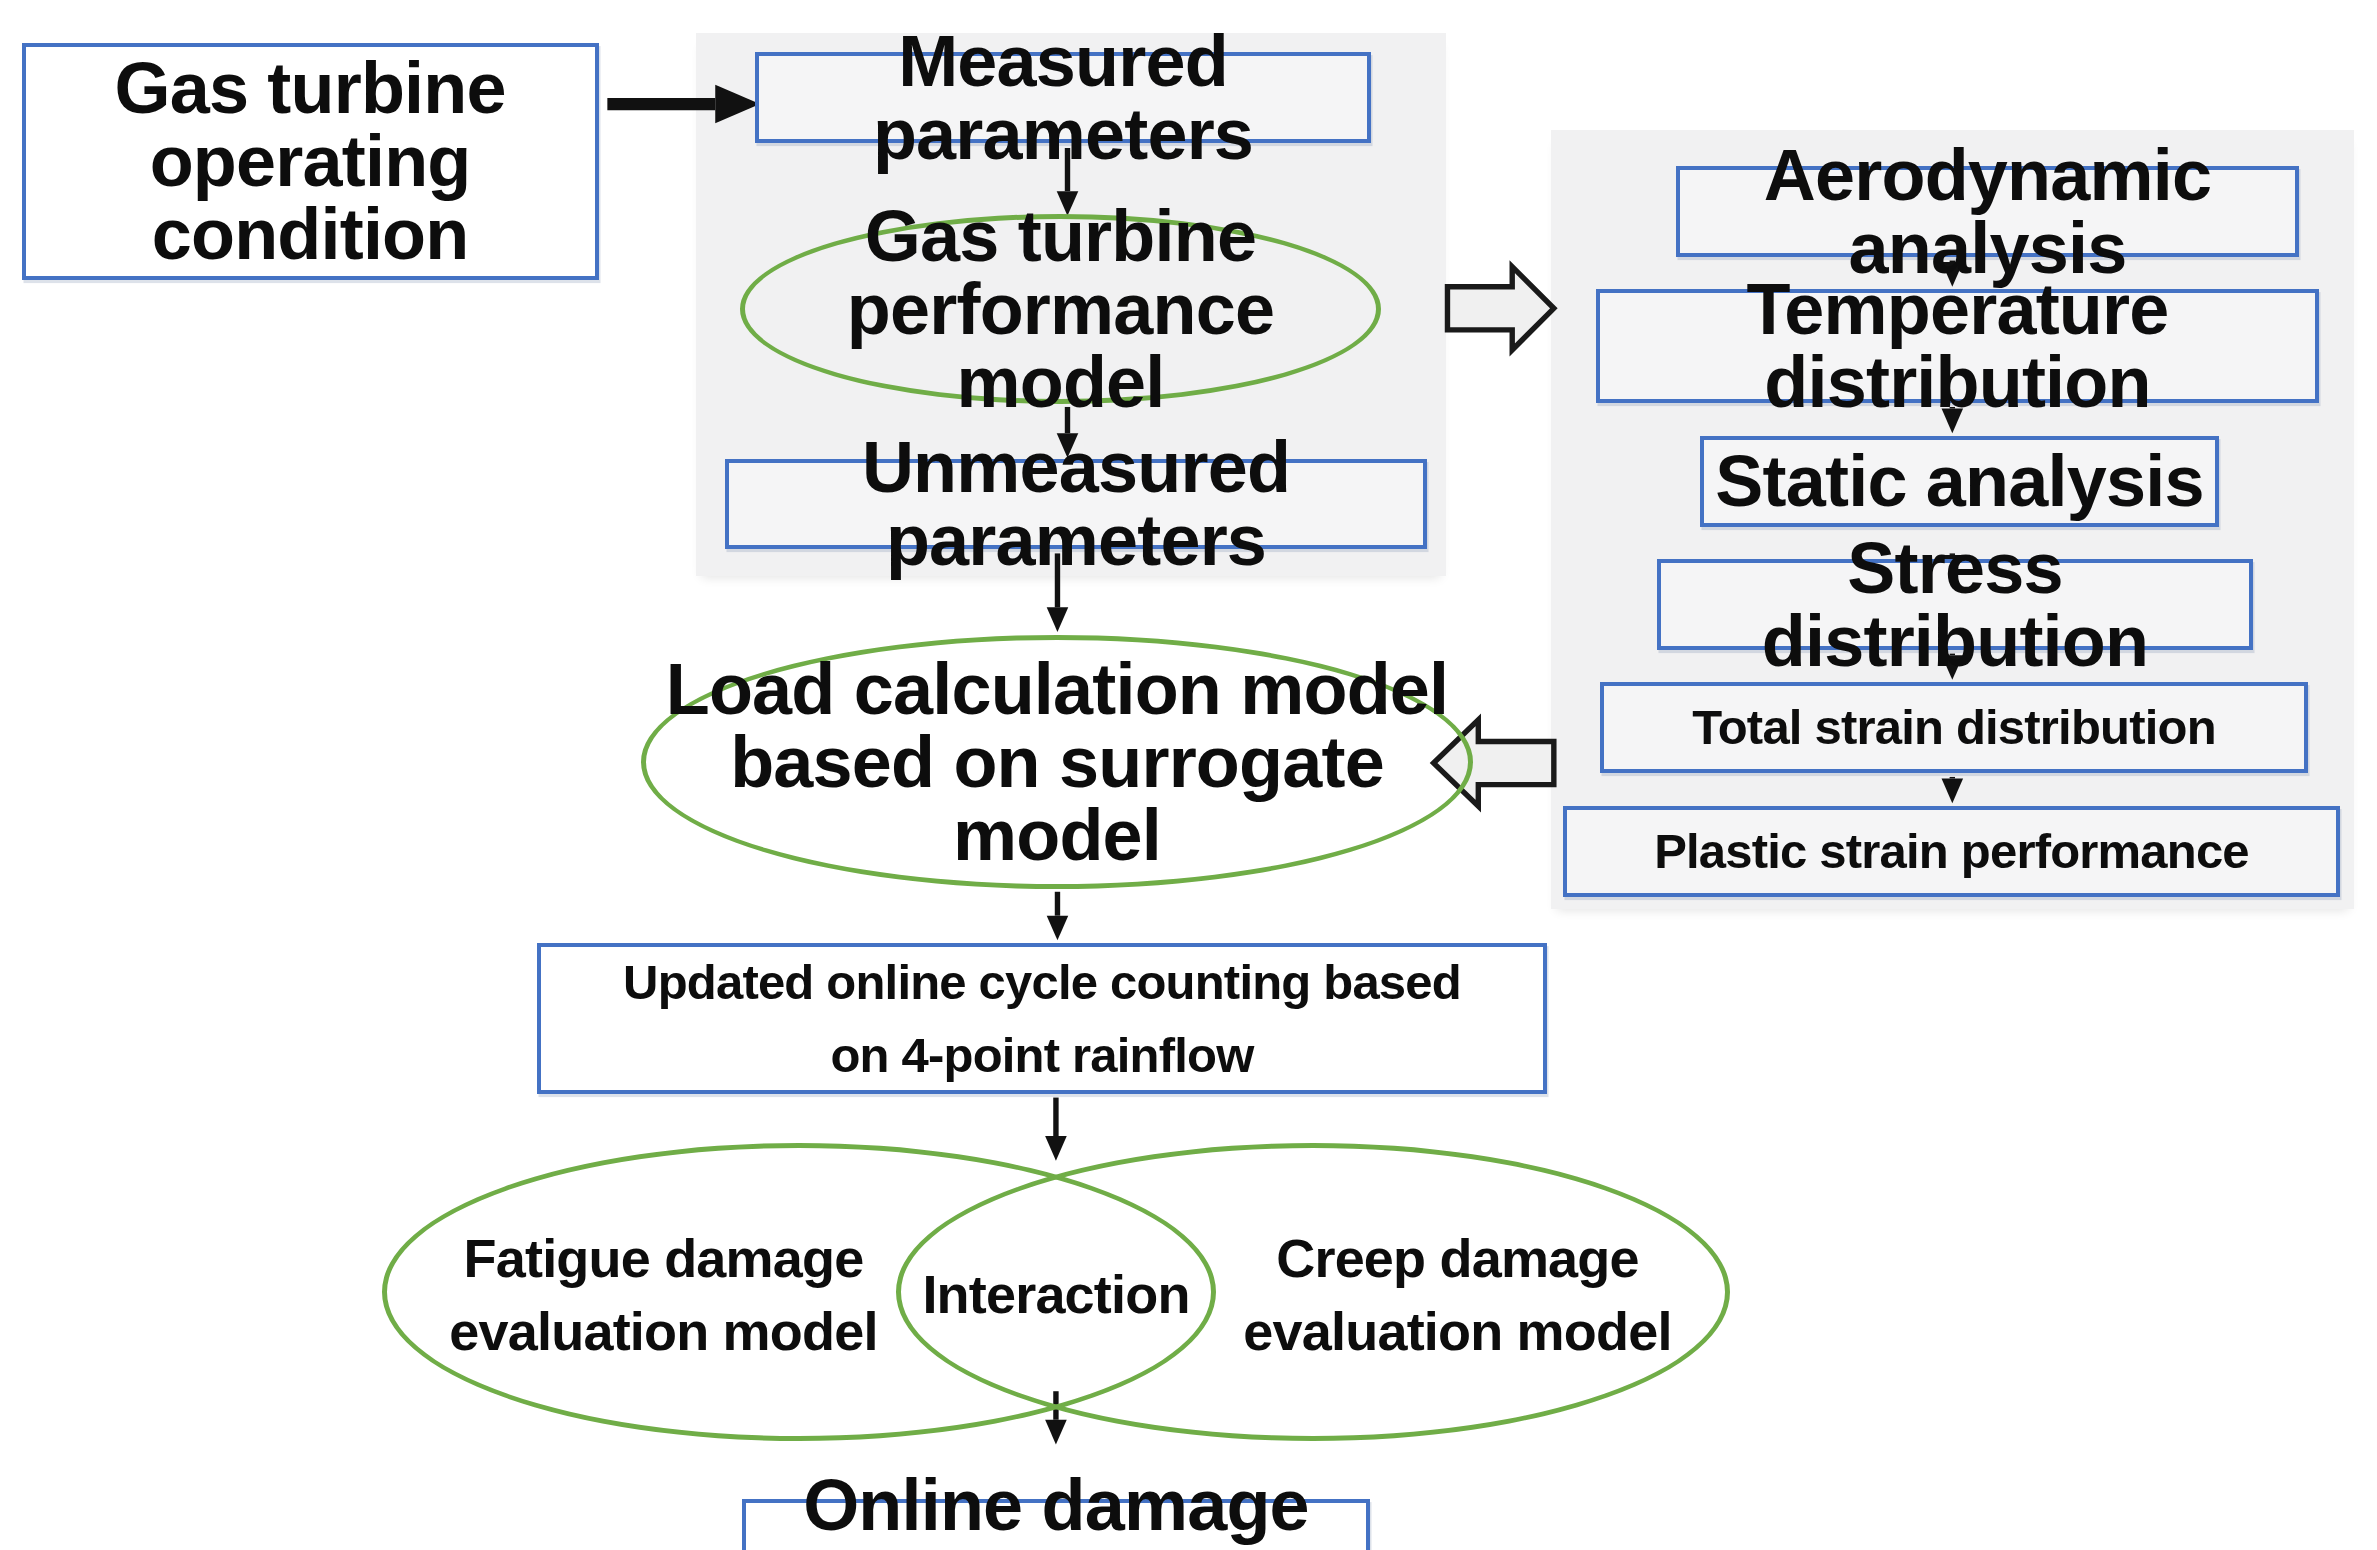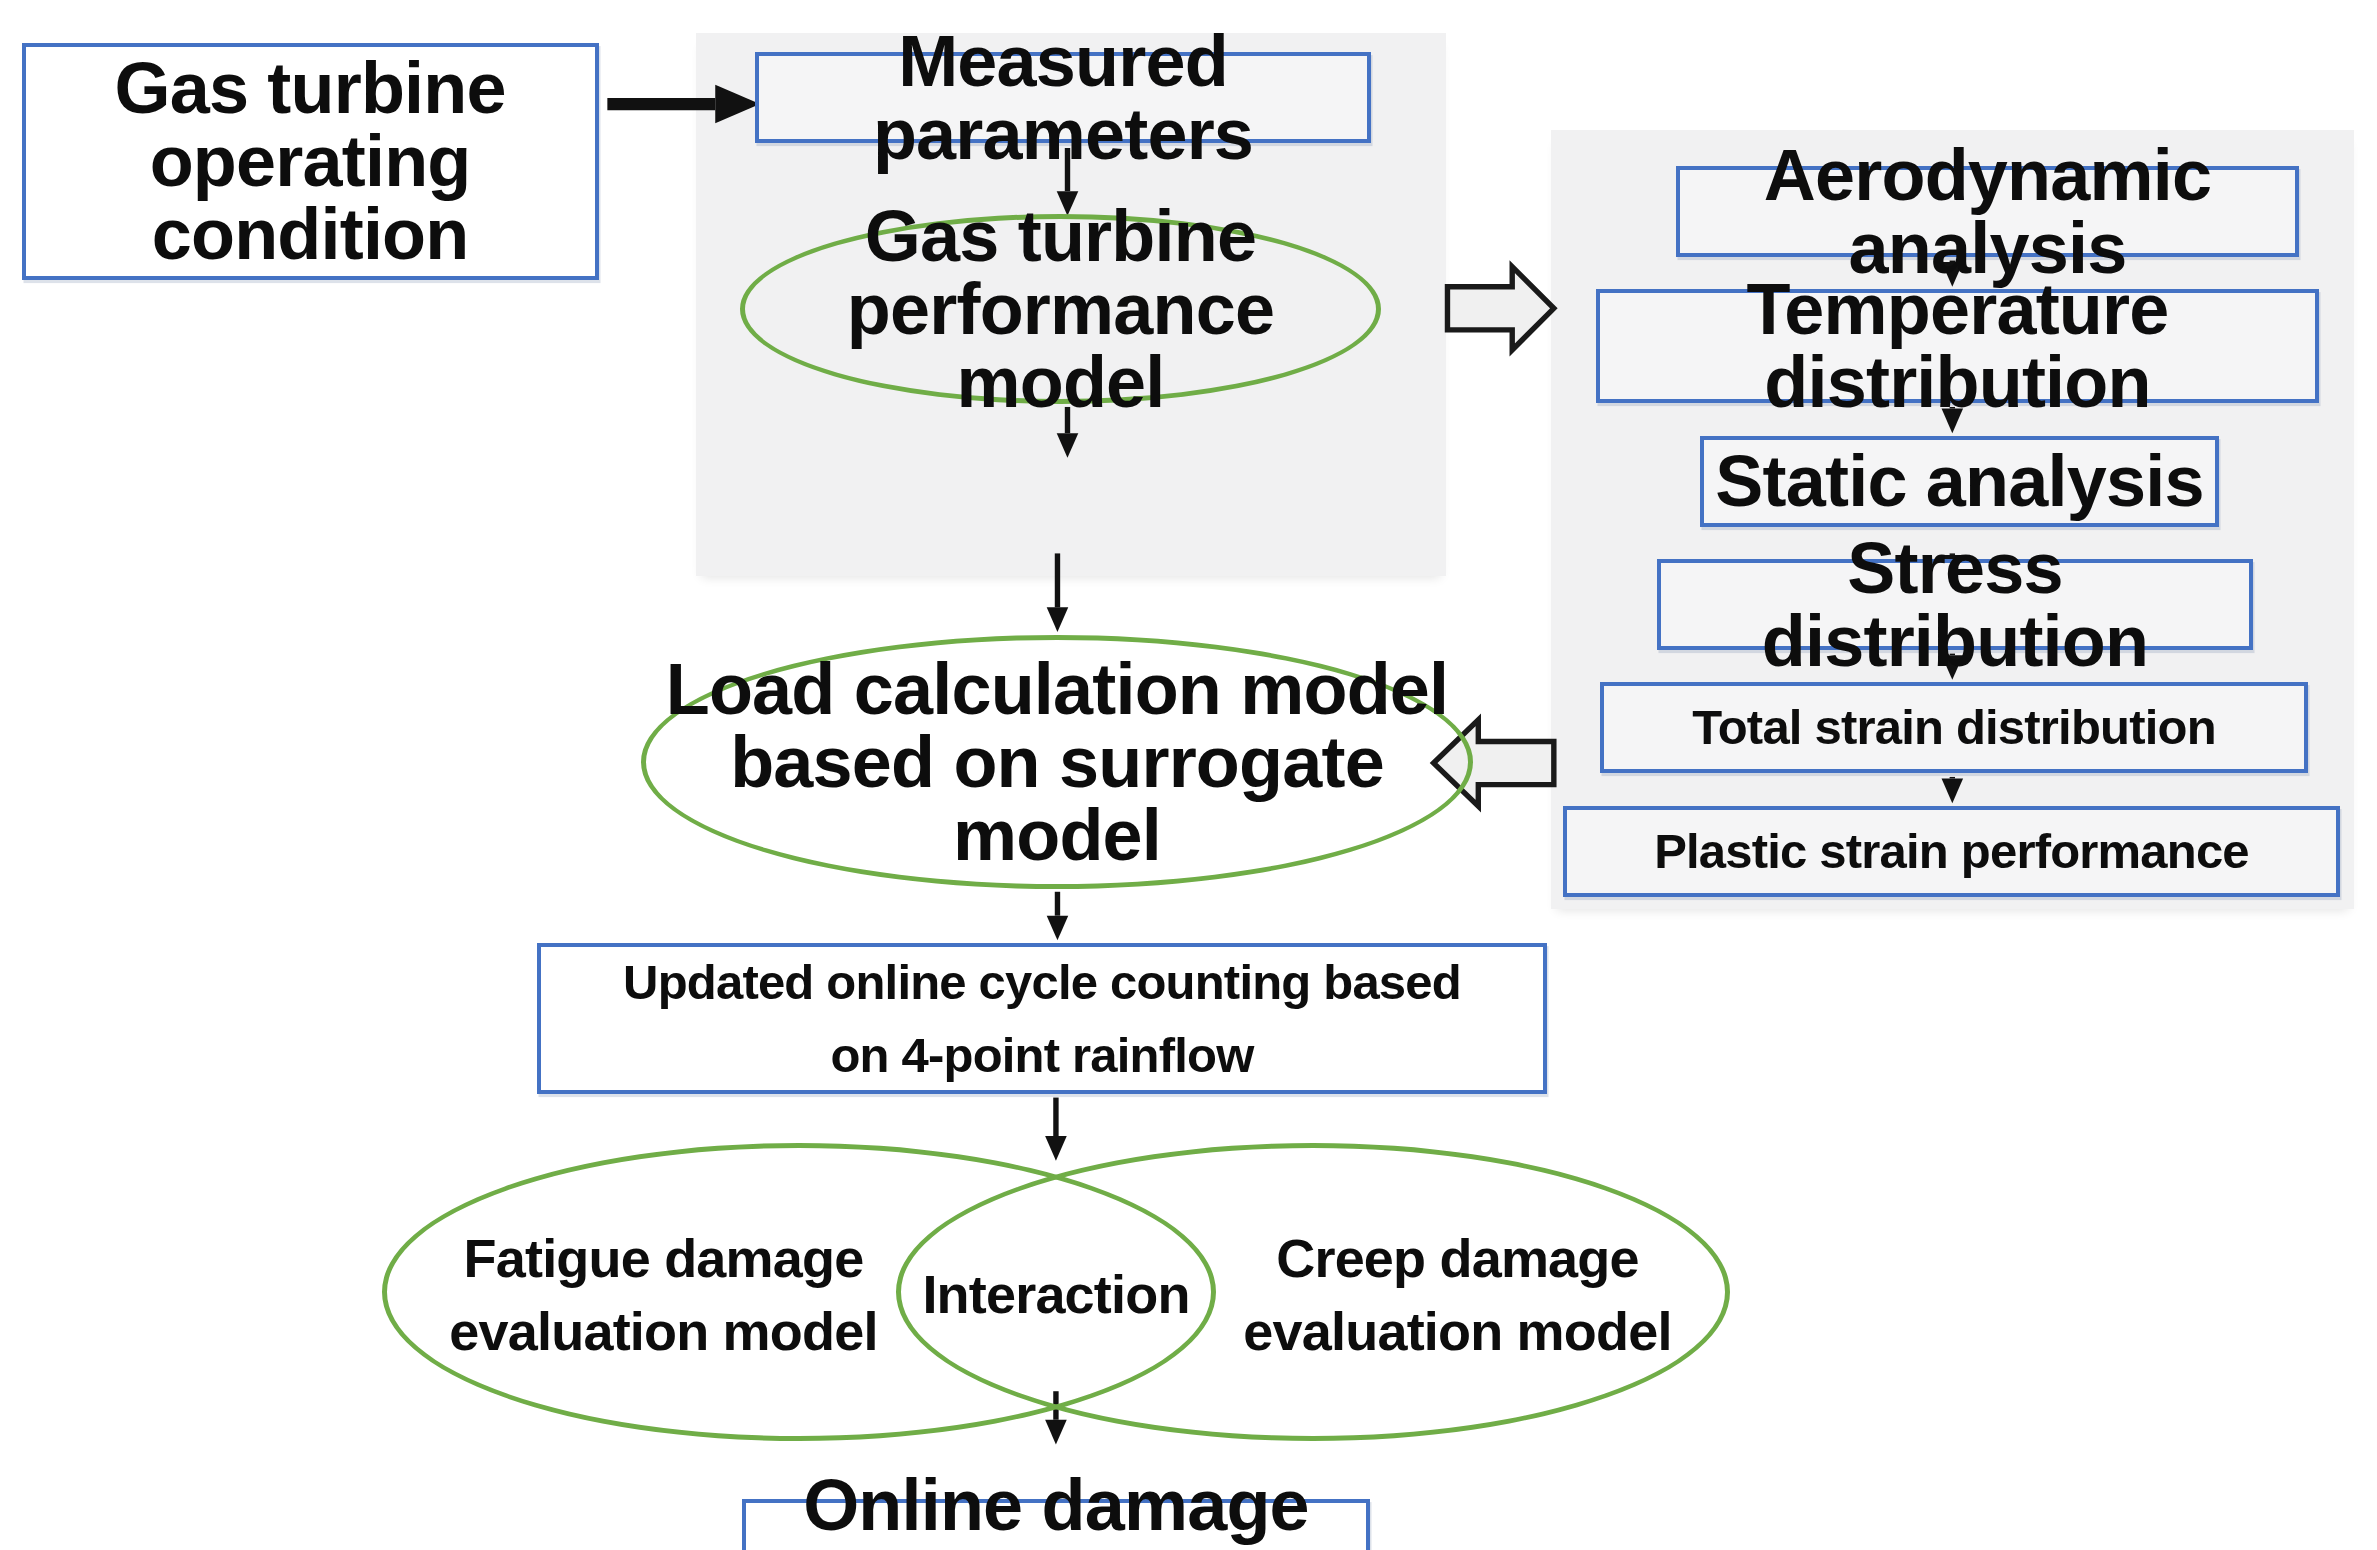--- a/index.html
+++ b/index.html
@@ -91,20 +91,21 @@
   </svg>
 
   <div class="node box" style="left:21.6px;top:43px;width:569px;height:229px;">Gas turbine
 operating condition</div>
 
   <div class="node box on-panel" style="left:755px;top:52px;width:608px;height:83px;">Measured parameters</div>
 
   <div class="node ellipse" style="left:740px;top:214px;width:631px;height:180px;">Gas turbine
 performance model</div>
 
+  <div class="node box on-panel" style="left:725px;top:459px;width:694px;height:82px;">Unmeasured parameters</div>
 
   <div class="node box on-panel" style="left:1676px;top:166px;width:615px;height:83px;">Aerodynamic analysis</div>
 
   <div class="node box on-panel" style="left:1596px;top:289px;width:715px;height:106px;">Temperature distribution</div>
 
   <div class="node box on-panel" style="left:1700px;top:436px;width:511px;height:83px;">Static analysis</div>
 
   <div class="node box on-panel" style="left:1657px;top:559px;width:588px;height:83px;">Stress distribution</div>
 
   <div class="node box on-panel small-font" style="left:1600px;top:682px;width:700px;height:83px;">Total strain distribution</div>

